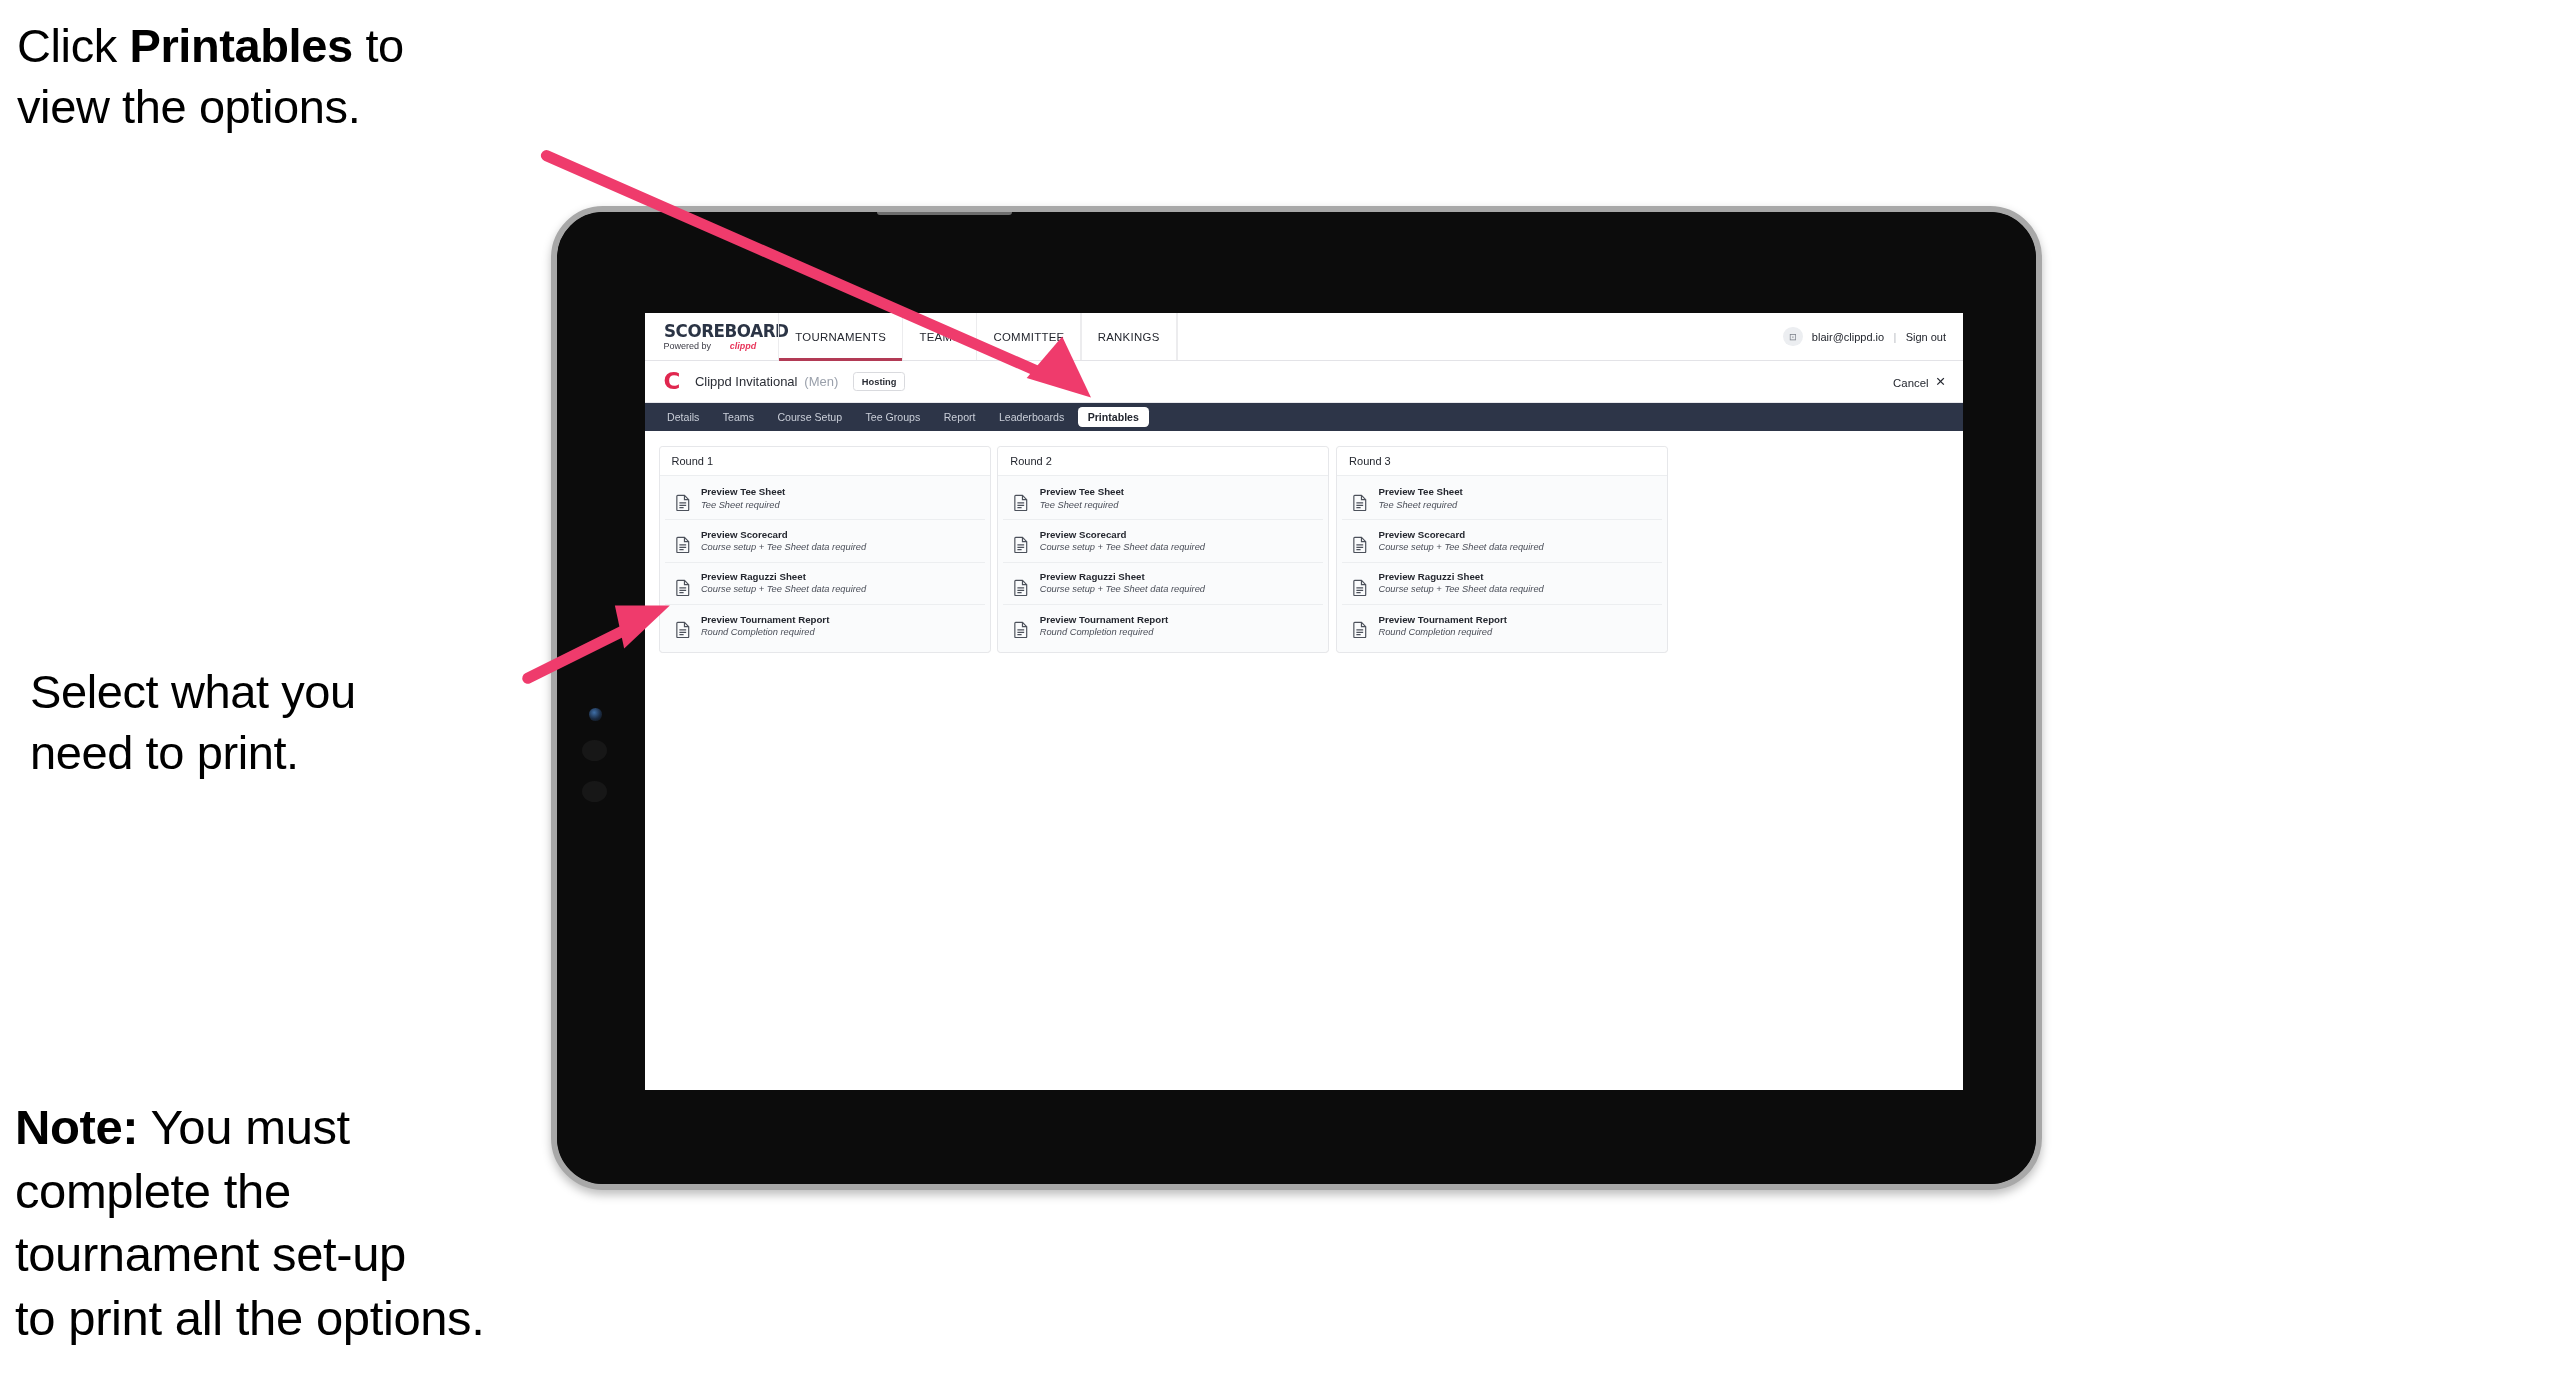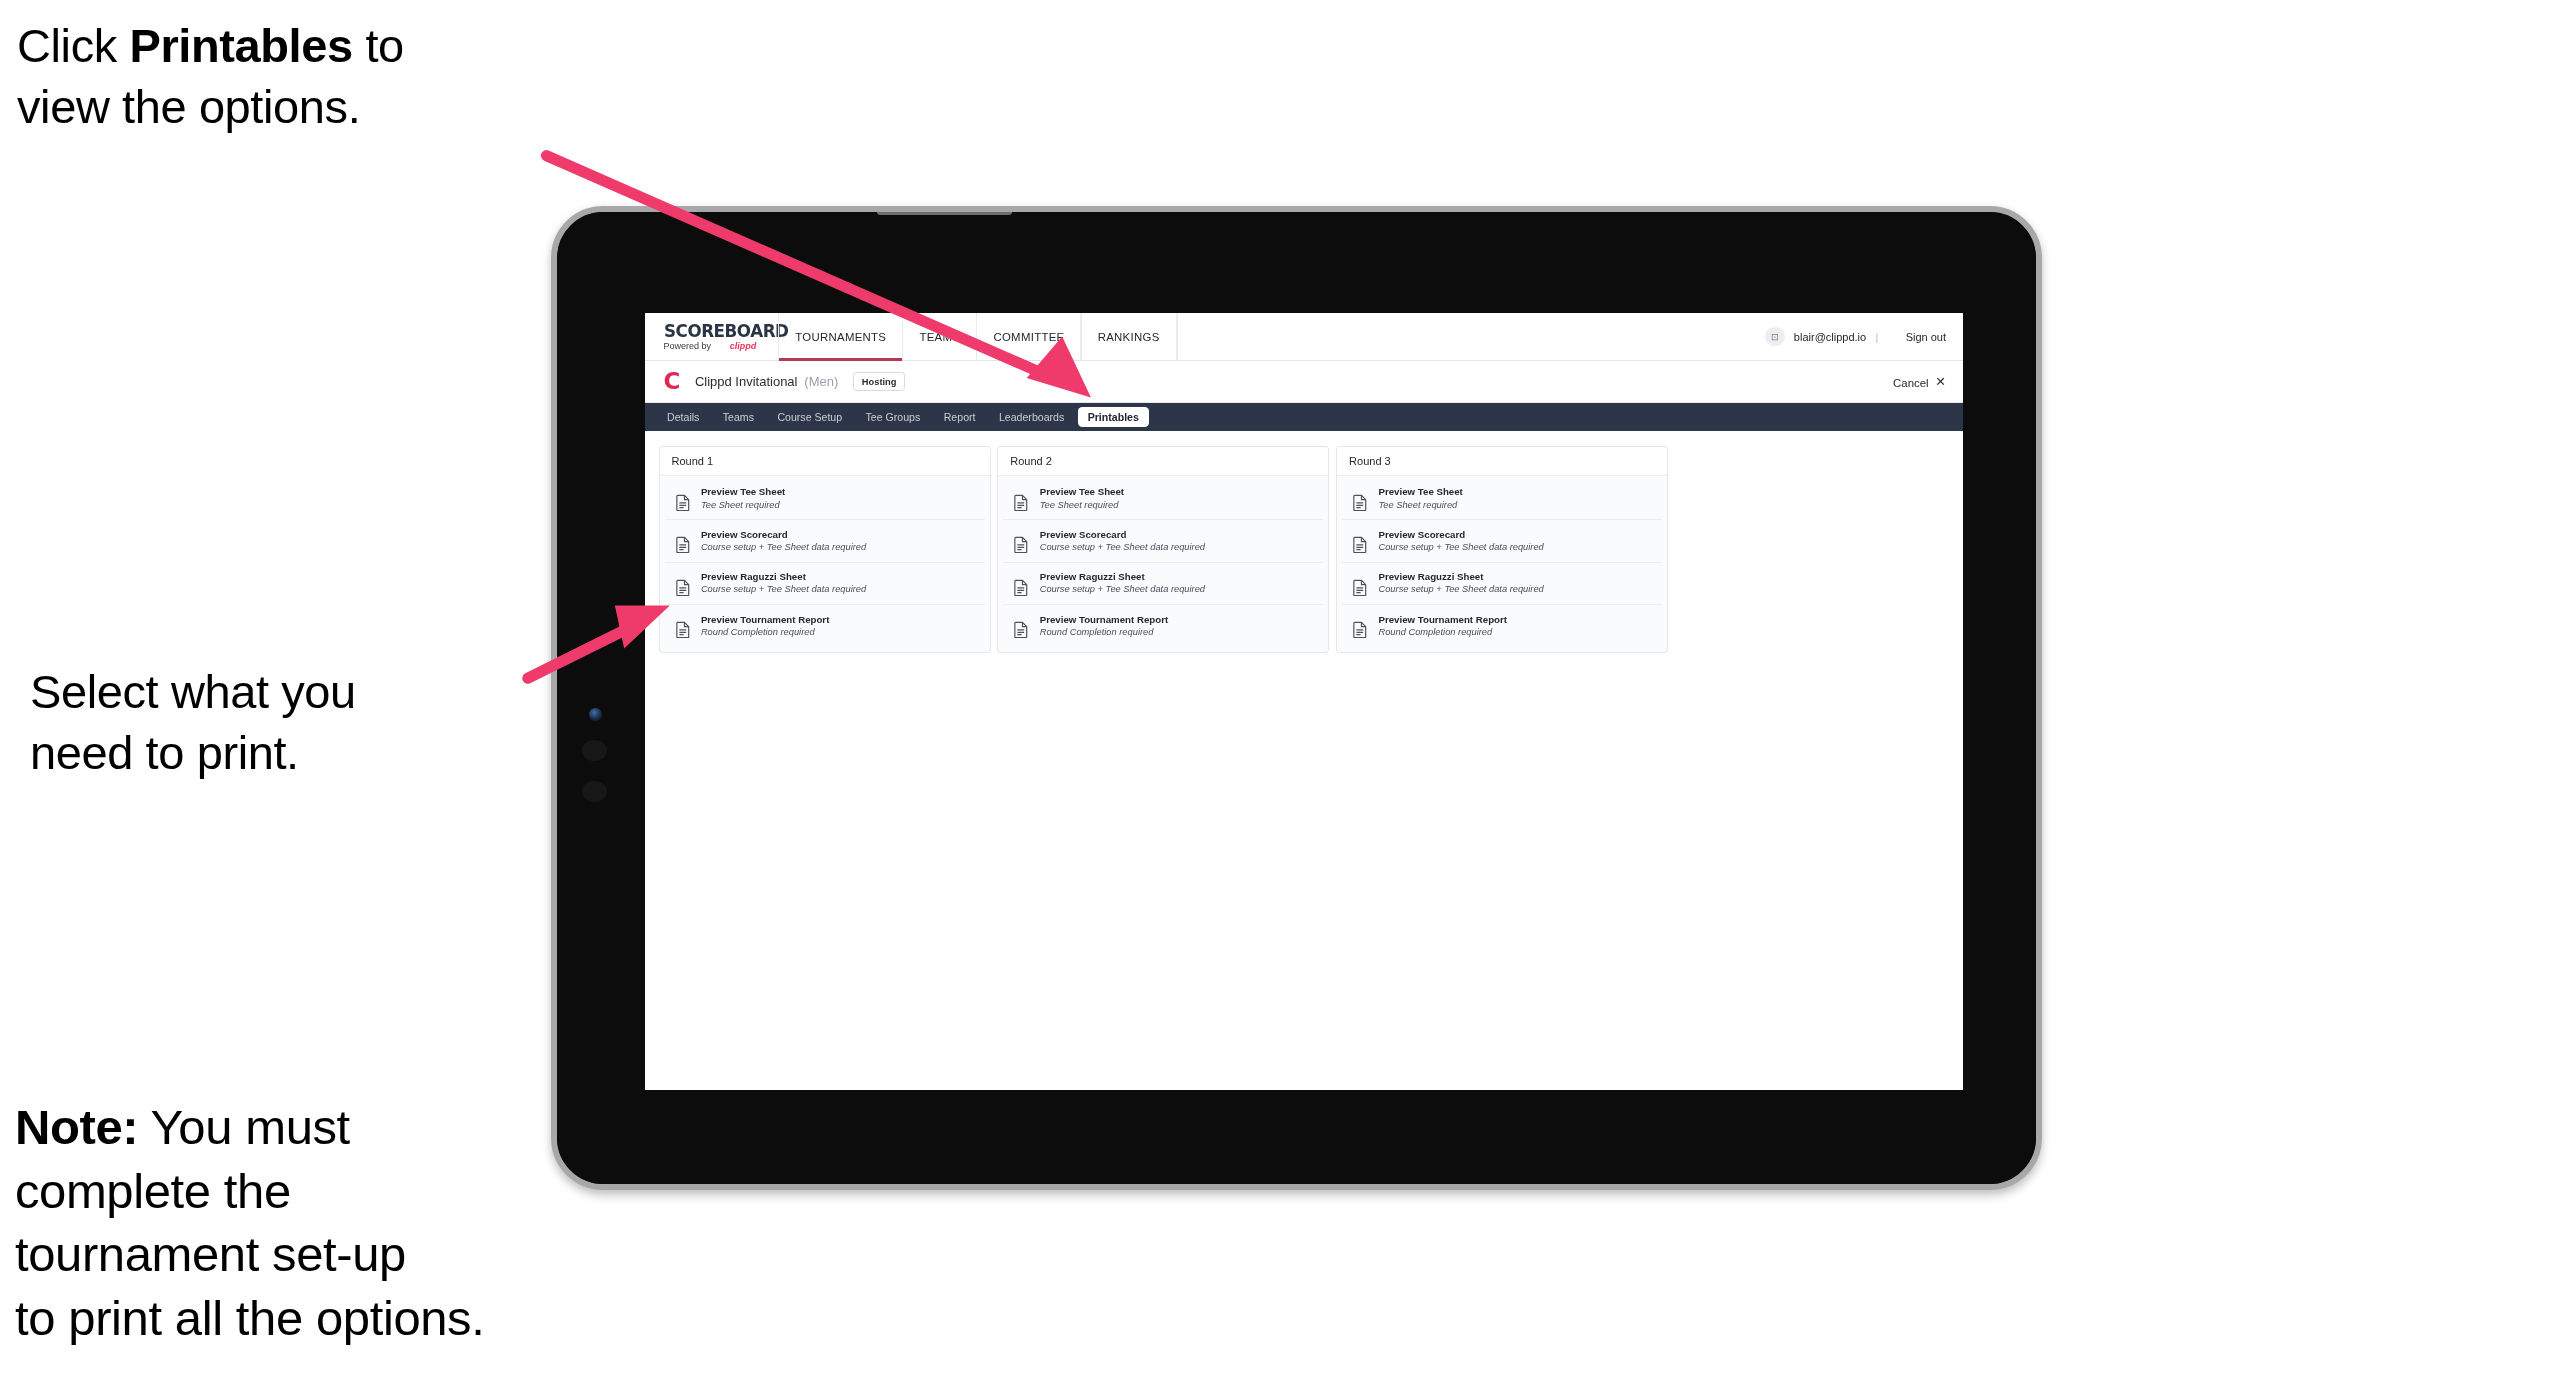--- a/index.html
+++ b/index.html
@@ -141,21 +141,21 @@
     font-size: 11px; color: #23262e;
     white-space: nowrap;
   }
   #avatar {
     width: 19.5px; height: 19.5px; border-radius: 50%;
     background: #eceef1;
     display: flex; align-items: center; justify-content: center;
     color: #7a7f88; font-size: 9.3px;
   }
   #user-sep { color: #b9bcc2; }
-  #signout { cursor: pointer; margin-left: 18px; }
+  #signout { cursor: pointer; }
 
   
   #tourney-bar {
     height: 41px;
     background: #ffffff;
     border-bottom: 0.8px solid #e8e8ec;
     display: flex; align-items: center;
     padding: 0 17px 0 18.6px;
   }
   #tourney-logo {

